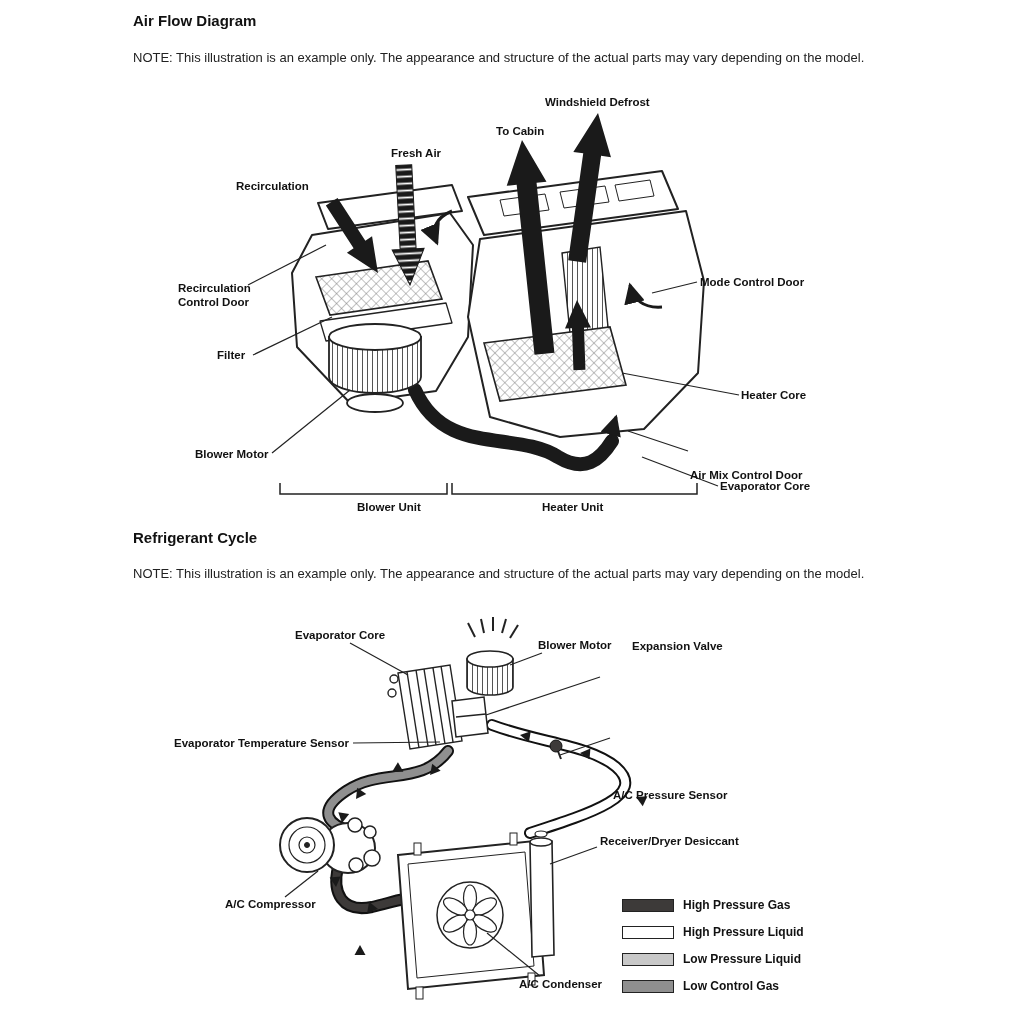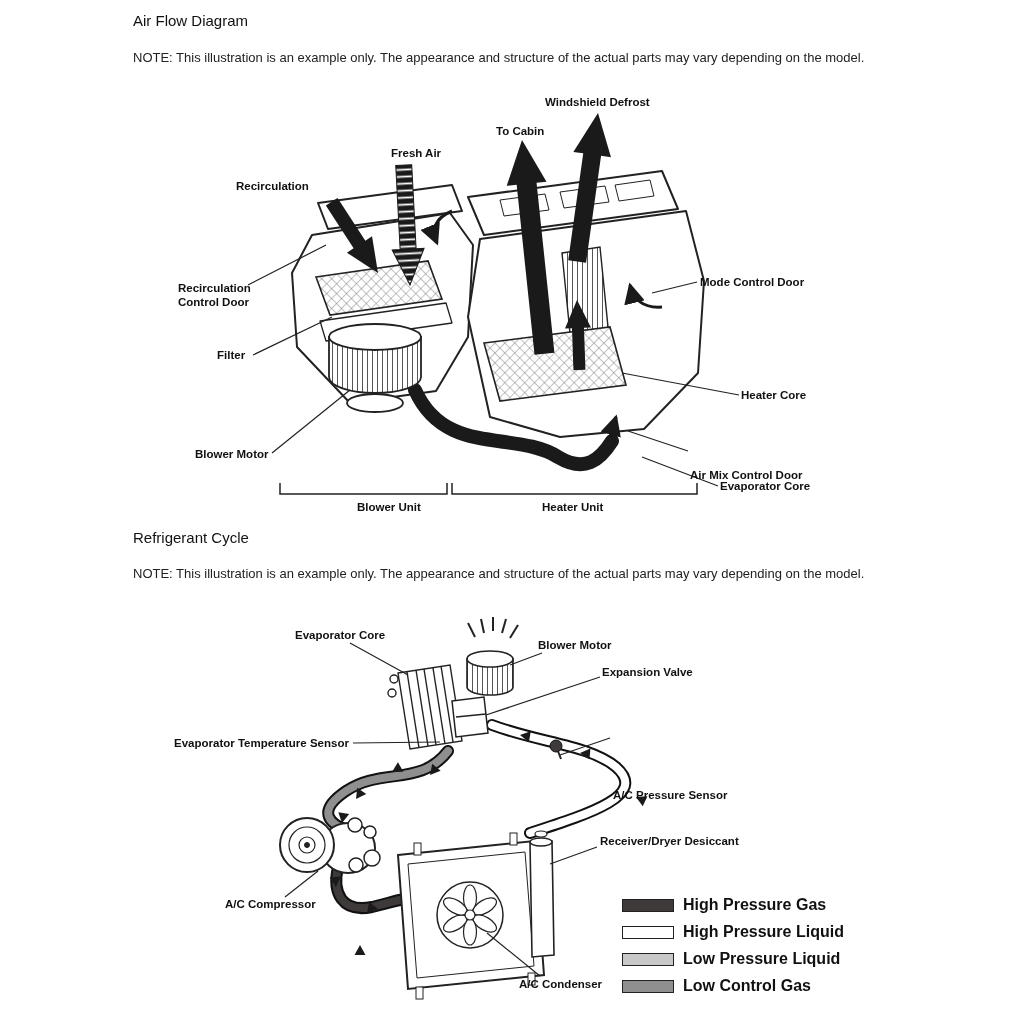--- a/index.html
+++ b/index.html
@@ -1,26 +1,26 @@
 <!DOCTYPE html>
 <html><head>
 <meta charset="utf-8">
 <style>
   html,body { margin:0; padding:0; background:#ffffff; }
   body { width:1024px; height:1024px; position:relative; overflow:hidden;
          font-family:"Liberation Sans", sans-serif; color:#1a1a1a; }
-  .sec-title { position:absolute; font-size:15px; font-weight:normal; color:#111; }
+  .sec-title { position:absolute; font-size:15px; font-weight:bold; color:#111; }
   .note { position:absolute; font-size:13px; color:#222; white-space:nowrap; }
   .lbl { position:absolute; font-size:11.5px; font-weight:bold; color:#111; white-space:nowrap; }
   .lbl.wrap { white-space:normal; width:96px; line-height:1.2; }
   svg.illus { position:absolute; left:0; }
   .legend { position:absolute; left:622px; top:898px; }
   .legend-row { display:flex; align-items:center; height:14px; margin-bottom:13px; }
   .legend-swatch { width:52px; height:13px; border:1px solid #222; box-sizing:border-box; }
-  .legend-label { margin-left:9px; font-size:16px; font-weight:bold; color:#111; white-space:nowrap; }
+  .legend-label { margin-left:9px; font-size:12px; font-weight:bold; color:#111; white-space:nowrap; }
 </style>
 </head>
 <body>
 
 <div class="sec-title" style="left:133px; top:12px;">Air Flow Diagram</div>
 
 <div class="note" style="left:133px; top:50px;">NOTE: This illustration is an example only. The appearance and structure of the actual parts may vary depending on the model.</div>
 
 <svg class="illus" style="top:85px;" width="1024" height="440" viewBox="0 0 1024 440">
   <defs>
@@ -237,21 +237,21 @@
     <line x1="353" y1="128" x2="440" y2="127"></line>
     <line x1="610" y1="123" x2="560" y2="140"></line>
     <line x1="597" y1="232" x2="550" y2="249"></line>
     <line x1="285" y1="282" x2="318" y2="256"></line>
     <line x1="540" y1="361" x2="487" y2="318"></line>
   </g>
 </svg>
 
 <div class="lbl" style="left:295px; top:629px;">Evaporator Core</div>
 <div class="lbl" style="left:538px; top:639px;">Blower Motor</div>
-<div class="lbl" style="left:602px; top:666px;">Expansion Valve</div>
+<div class="lbl" style="left:602px; top:640px;padding-left:30px;">Expansion Valve</div>
 <div class="lbl" style="left:174px; top:737px;">Evaporator Temperature Sensor</div>
 <div class="lbl" style="left:613px; top:743px;margin-top:46px;">A/C Pressure Sensor</div>
 <div class="lbl" style="left:600px; top:835px;">Receiver/Dryer Desiccant</div>
 <div class="lbl" style="left:225px; top:898px;">A/C Compressor</div>
 <div class="lbl" style="left:519px; top:978px;">A/C Condenser</div>
 
 <div class="legend">
   <div class="legend-row">
     <div class="legend-swatch" style="background-color: rgb(61, 58, 57);"></div>
     <div class="legend-label">High Pressure Gas</div>

